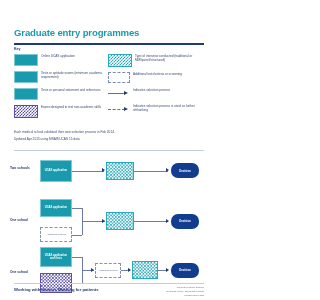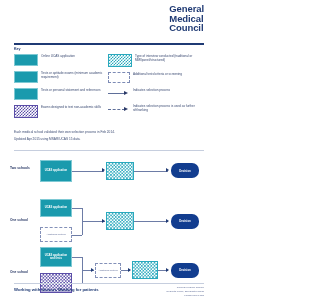--- a/index.html
+++ b/index.html
@@ -306,25 +306,21 @@
     text-align: right;
     font-size: 2.5px;
     line-height: 1.5;
     color: #5a6894;
   }
 </style>
 </head>
 <body>
 
 <div class="header">
-  <div class="logo">
-    <div>General</div>
-    <div>Medical</div>
-    <div>Council</div>
-  </div>
+  <div class="title">Graduate entry programmes</div>
   <div class="title-rule"></div>
 </div>
 
 <div class="key-label">Key</div>
 
 <div class="key">
 
   <div class="key-col-l">
     <div class="key-row">
       <div class="sw sw-teal"></div>

